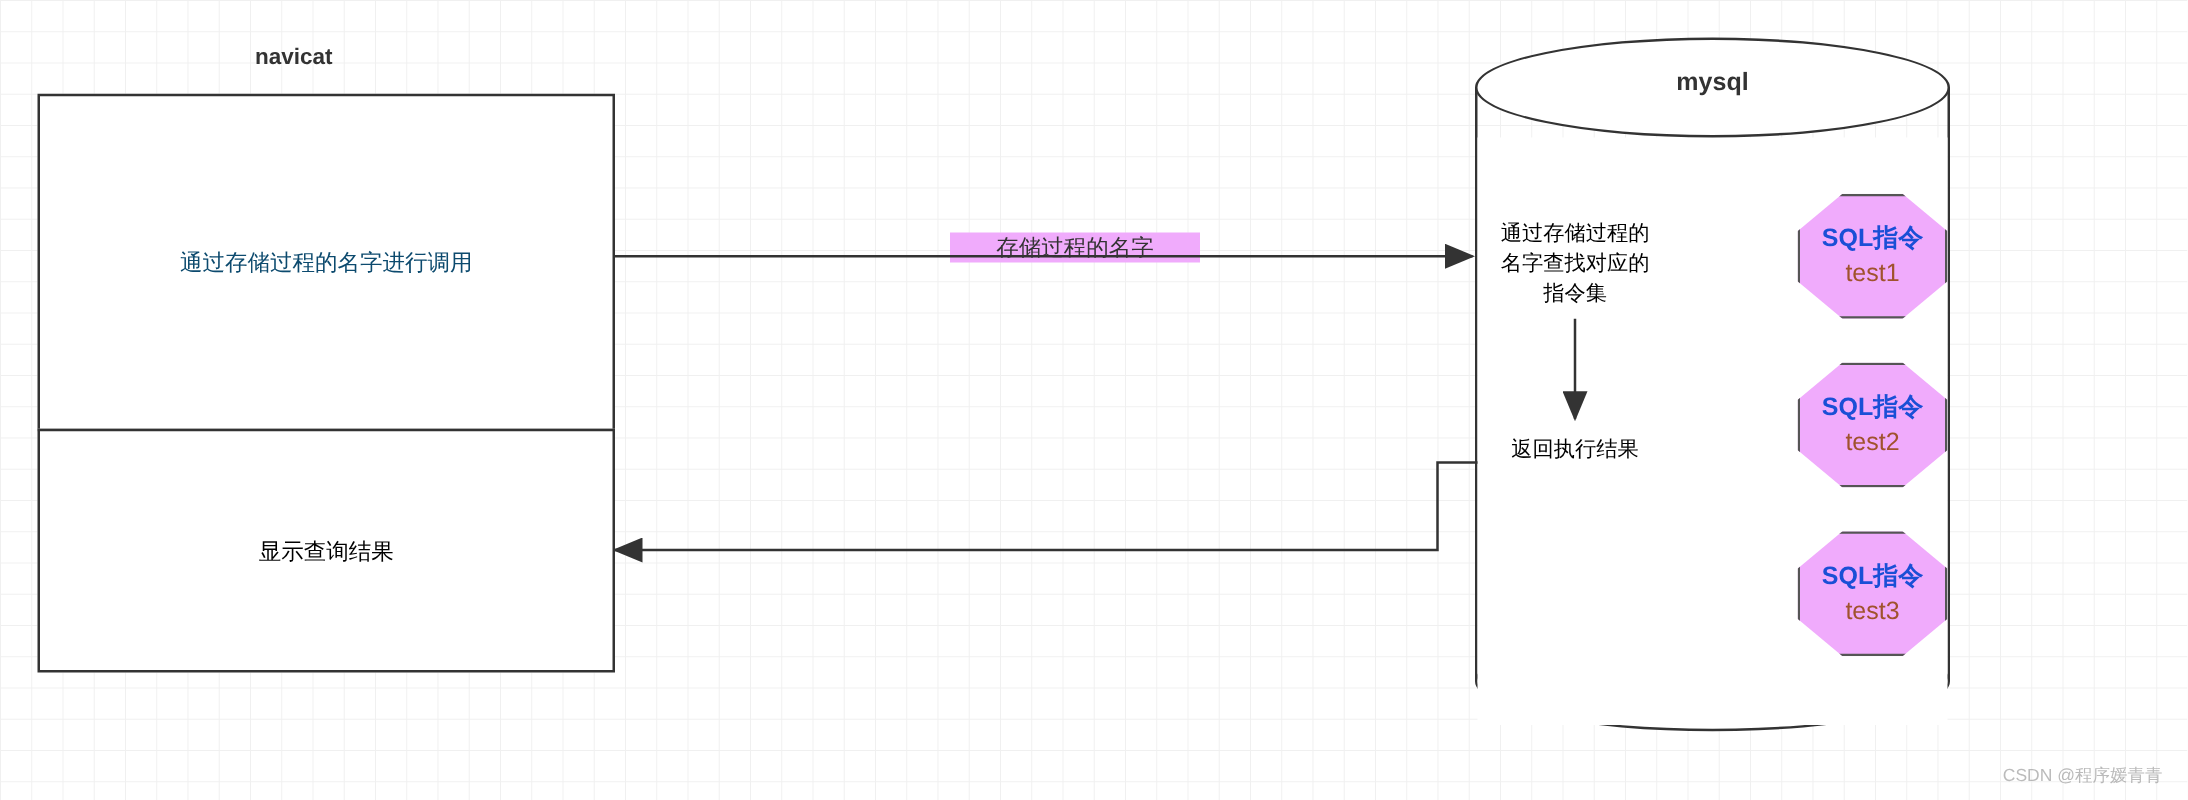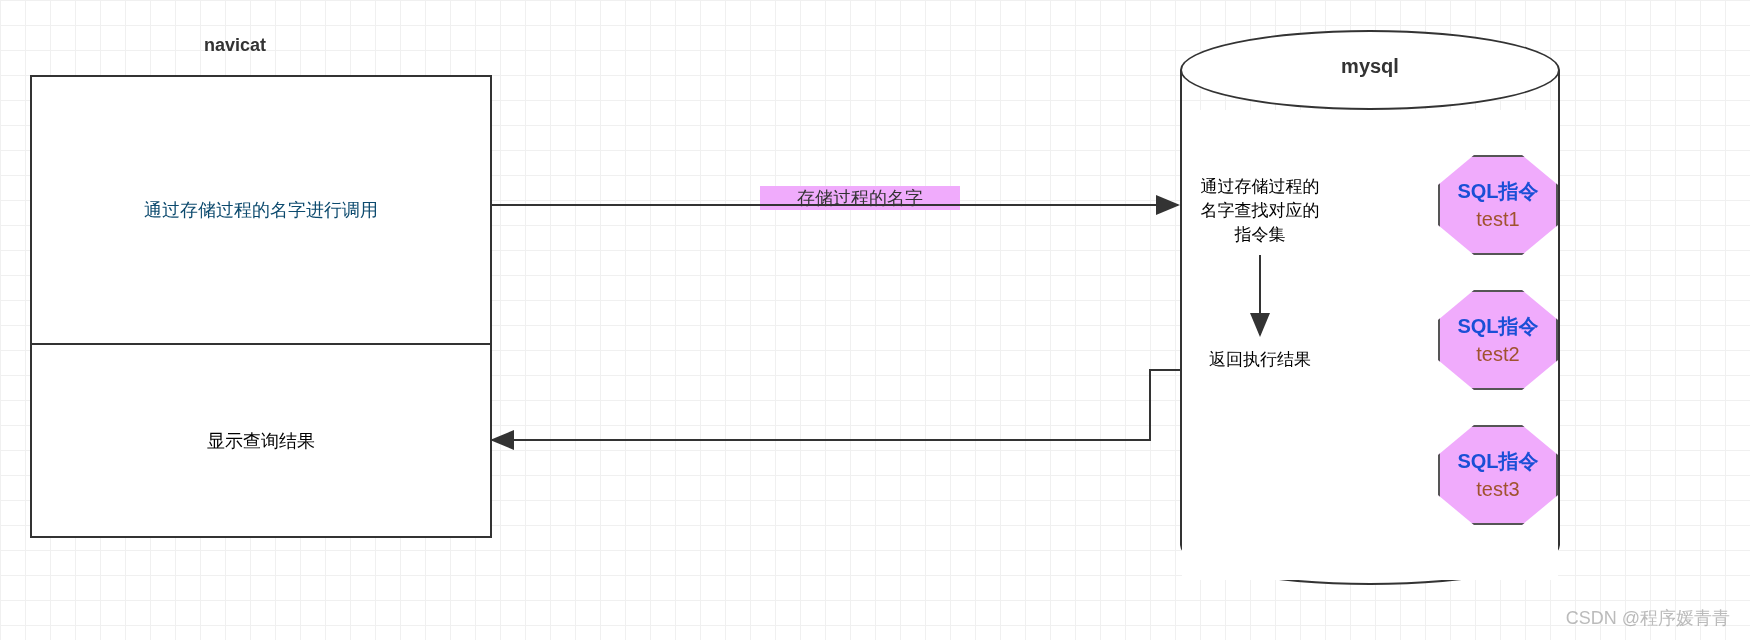--- a/index.html
+++ b/index.html
@@ -115,21 +115,21 @@
     position: absolute;
     inset: 0;
     width: 1750px;
     height: 640px;
     pointer-events: none;
   }
   .watermark {
     position: absolute;
     right: 20px;
     bottom: 10px;
-    font-size: 18px;
+    font-size: 14px;
     color: rgba(120,120,120,0.5);
   }
   .cyl-label {
     position: absolute;
     width: 120px;
     text-align: center;
     font-size: 17px;
     line-height: 1.4;
   }
 </style>

